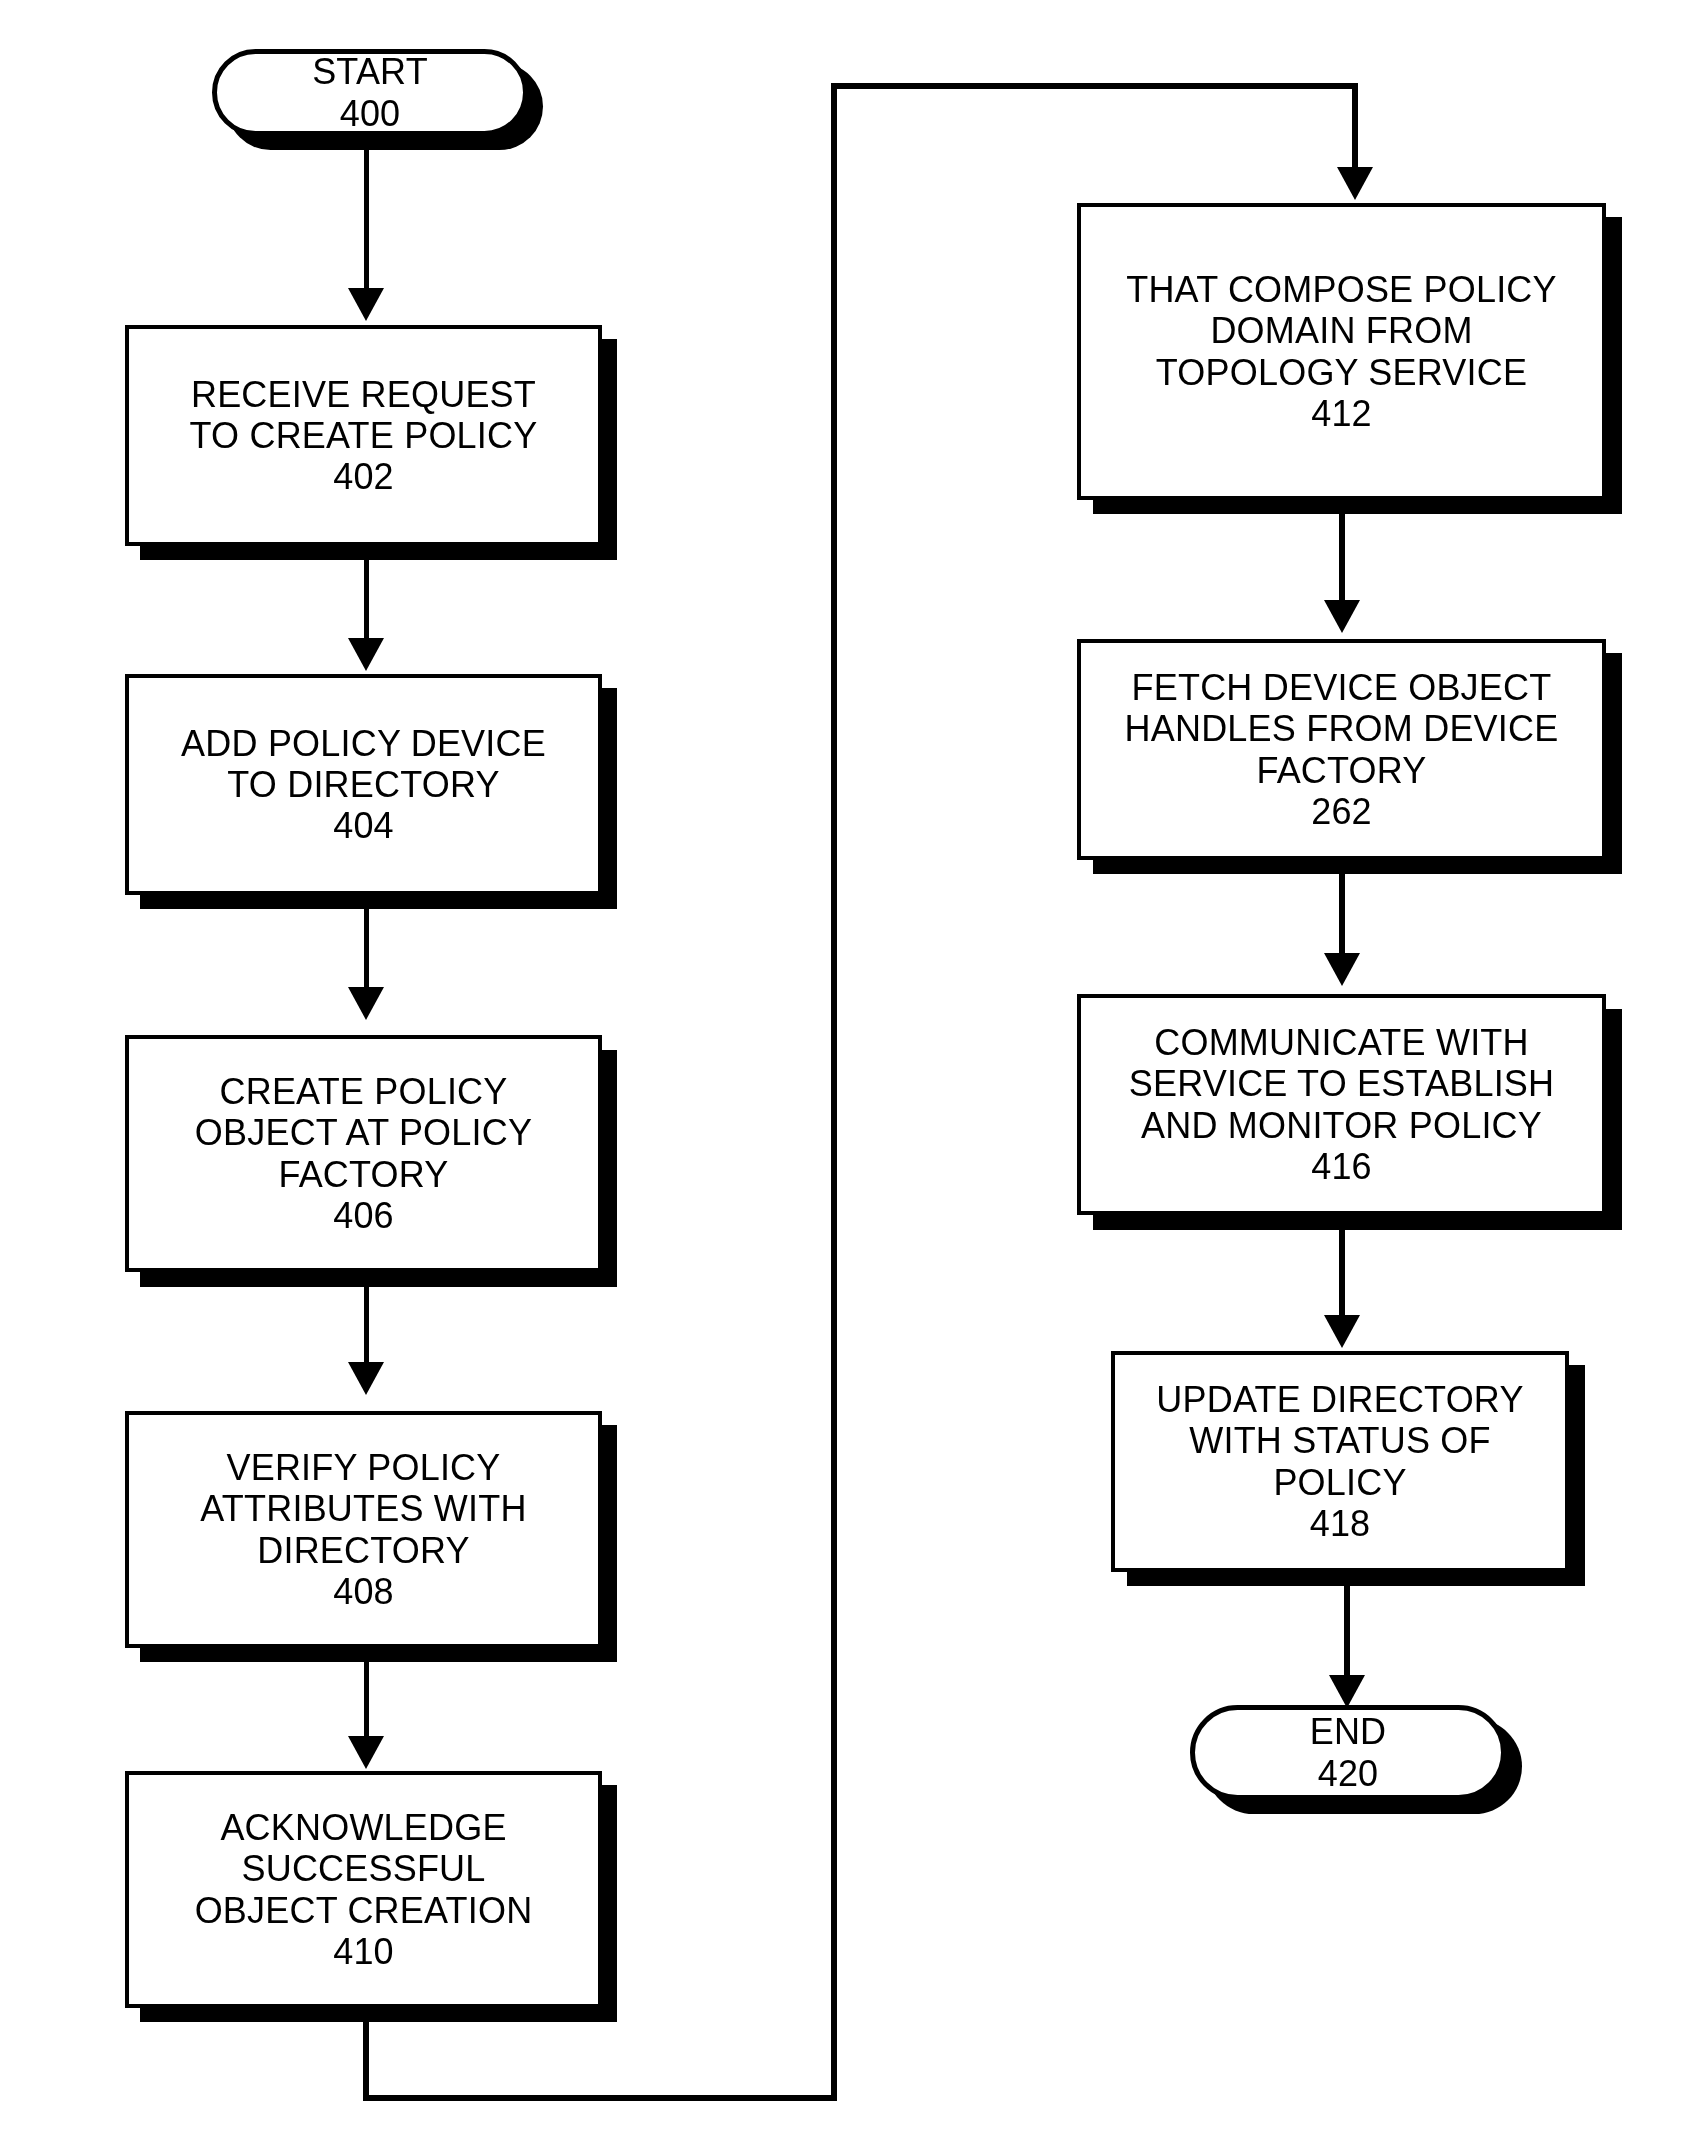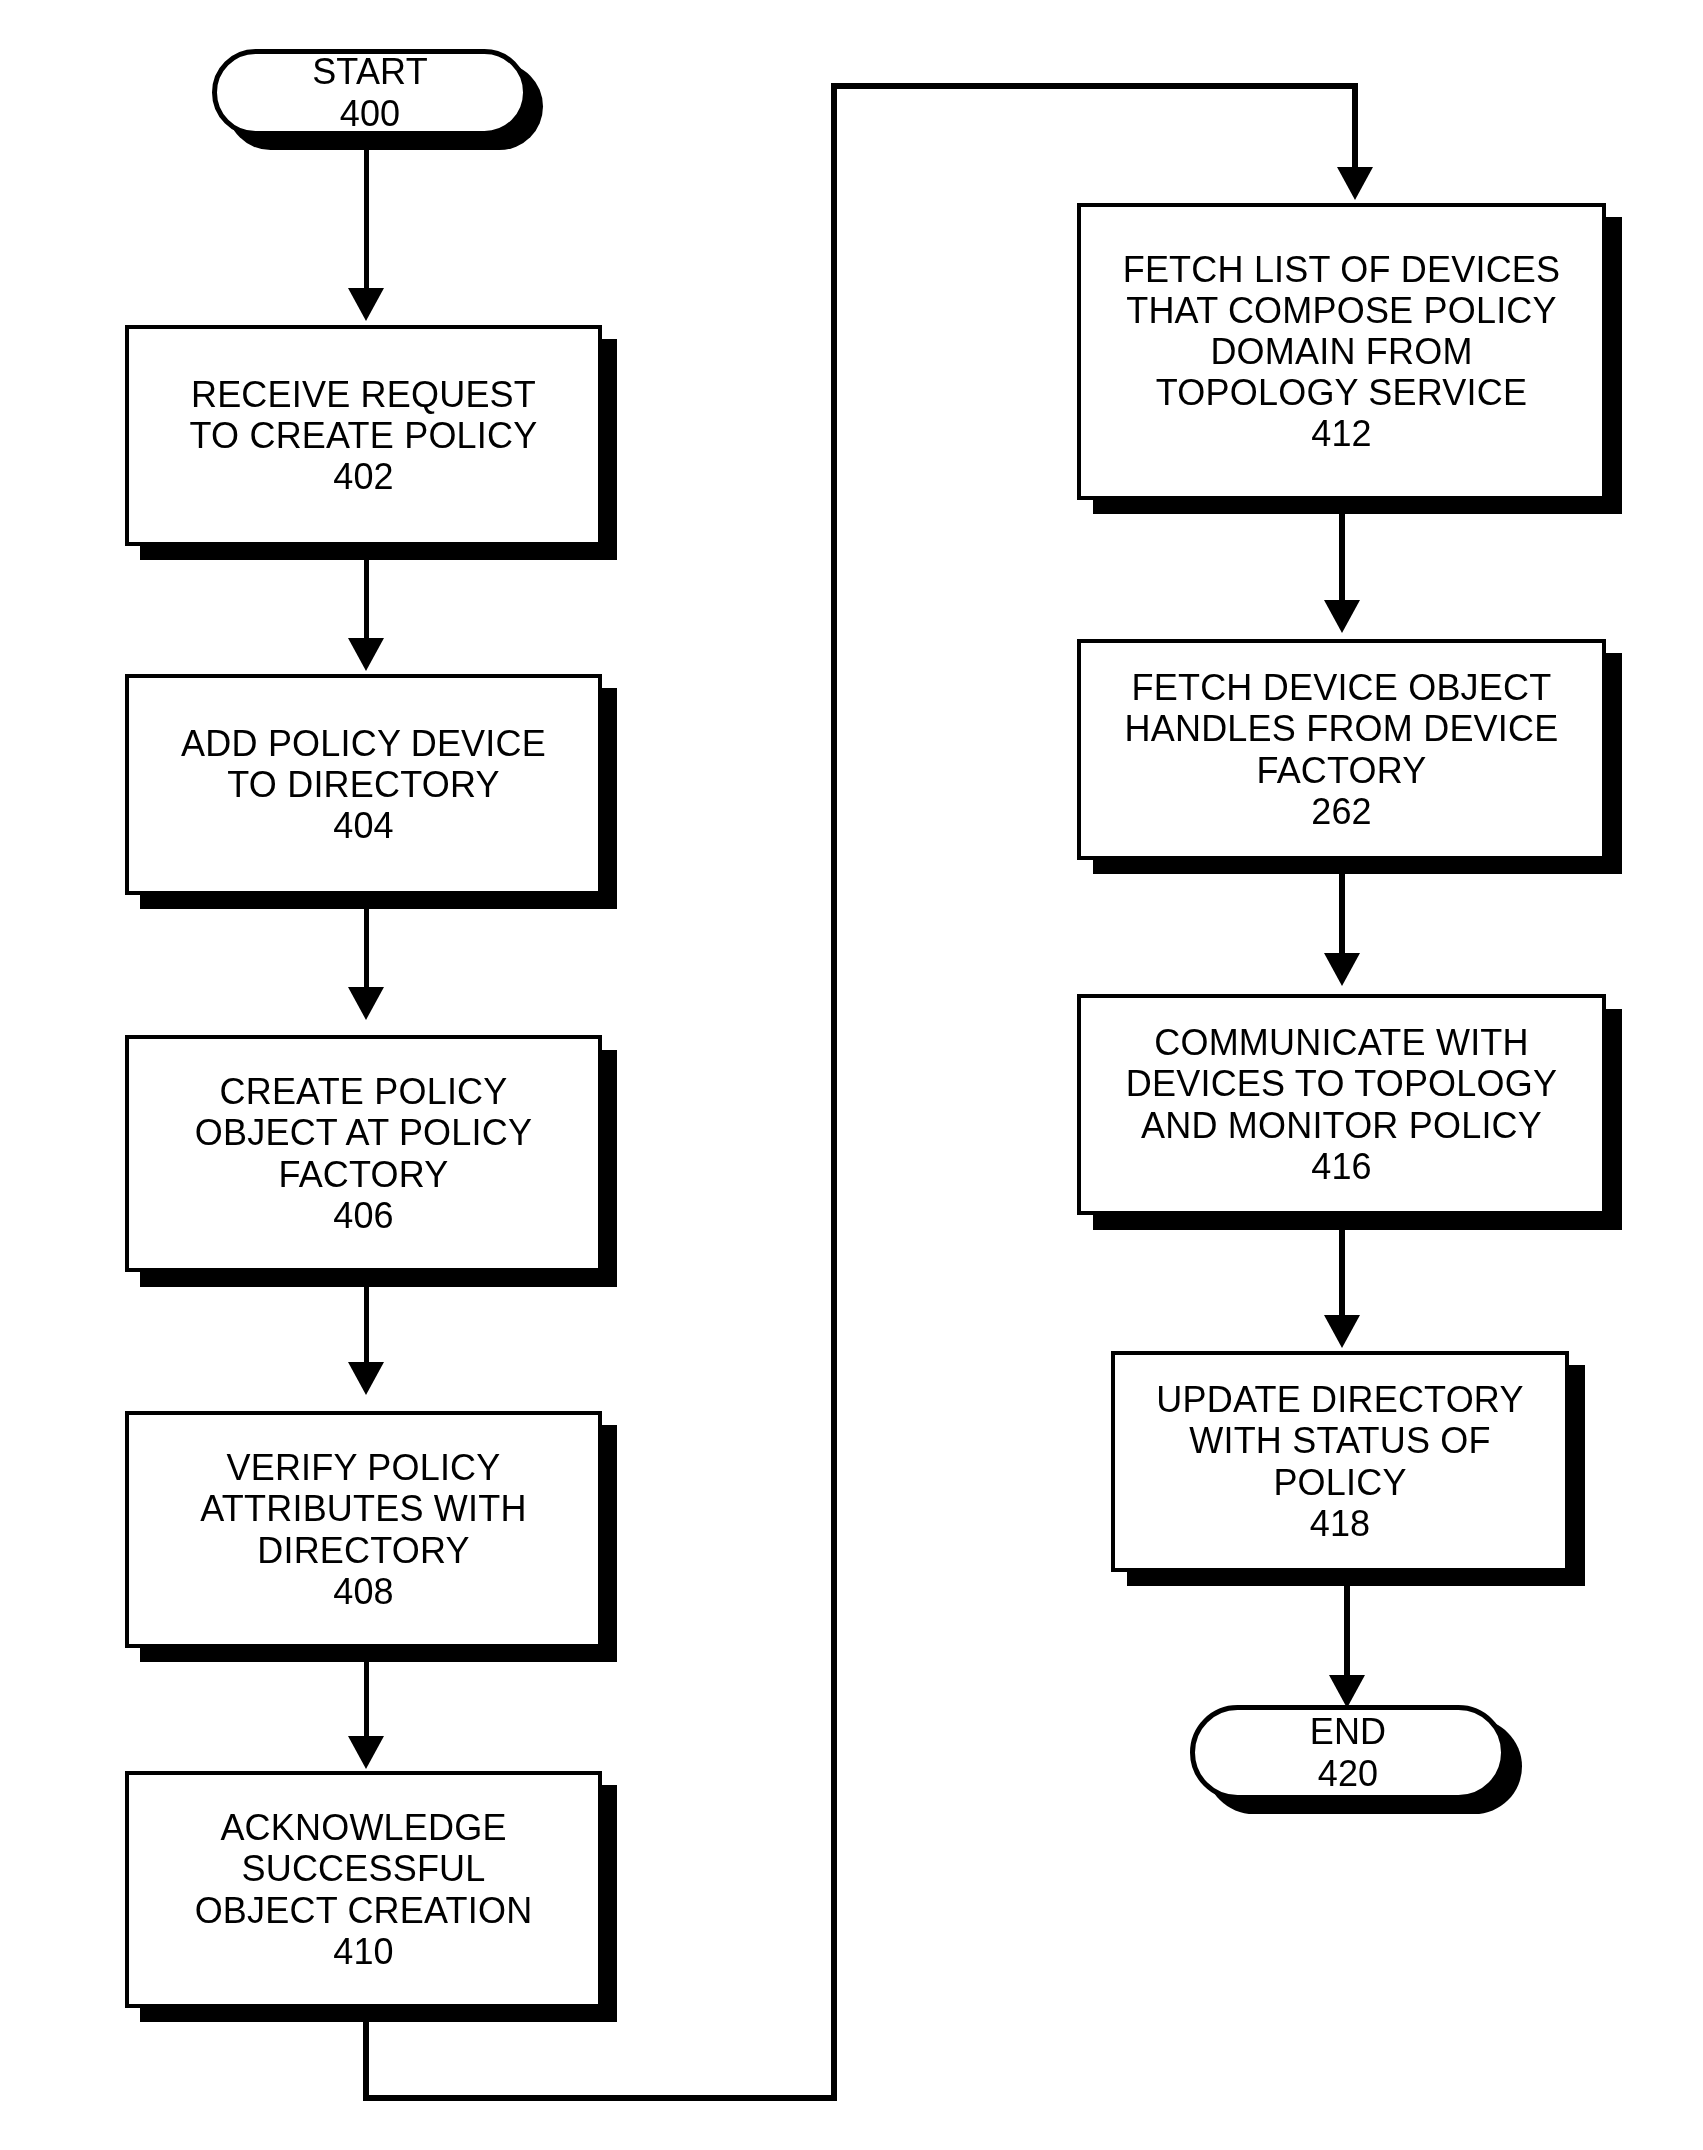--- a/index.html
+++ b/index.html
@@ -131,21 +131,20 @@
 
   <div class="conn" style="left:831px; top:83px; width:5.5px; height:2017px;"></div>
 
   <div class="conn" style="left:831px; top:83px; width:526px; height:6.3px;"></div>
 
   <div class="conn" style="left:1352px; top:83px; width:5.5px; height:88px;"></div>
   <div class="arrow-down" style="left:1337px; top:167px;"></div>
 
   <div class="shadow" style="left:1093px; top:217px; width:529px; height:297px;"></div>
   <div class="node" style="left:1077px; top:203px; width:529px; height:297px;">
-    <span class="ln">FETCH LIST OF DEVICES</span>
     <span class="ln">THAT COMPOSE POLICY</span>
     <span class="ln">DOMAIN FROM</span>
     <span class="ln">TOPOLOGY SERVICE</span>
     <span class="ln">412</span>
   </div>
   <div class="conn" style="left:1339px; top:500px; width:5.5px; height:103px;"></div>
   <div class="arrow-down" style="left:1324px; top:600px;"></div>
 
   <div class="shadow" style="left:1093px; top:653px; width:529px; height:221px;"></div>
   <div class="node" style="left:1077px; top:639px; width:529px; height:221px;">
@@ -153,21 +152,21 @@
     <span class="ln">HANDLES FROM DEVICE</span>
     <span class="ln">FACTORY</span>
     <span class="ln">262</span>
   </div>
   <div class="conn" style="left:1339px; top:860px; width:5.5px; height:96px;"></div>
   <div class="arrow-down" style="left:1324px; top:953px;"></div>
 
   <div class="shadow" style="left:1093px; top:1009px; width:529px; height:221px;"></div>
   <div class="node" style="left:1077px; top:994px; width:529px; height:221px;text-align:center;">
     <span class="ln">COMMUNICATE WITH</span>
-    <span class="ln">DEVICES TO TOPOLOGY</span>
+    <span class="ln">SERVICE TO ESTABLISH</span>
     <span class="ln">AND MONITOR POLICY</span>
     <span class="ln">416</span>
   </div>
   <div class="conn" style="left:1339px; top:1215px; width:5.5px; height:103px;"></div>
   <div class="arrow-down" style="left:1324px; top:1315px;"></div>
 
   <div class="shadow" style="left:1127px; top:1365px; width:458px; height:221px;"></div>
   <div class="node" style="left:1111px; top:1351px; width:458px; height:221px;">
     <span class="ln">UPDATE DIRECTORY</span>
     <span class="ln">WITH STATUS OF</span>

